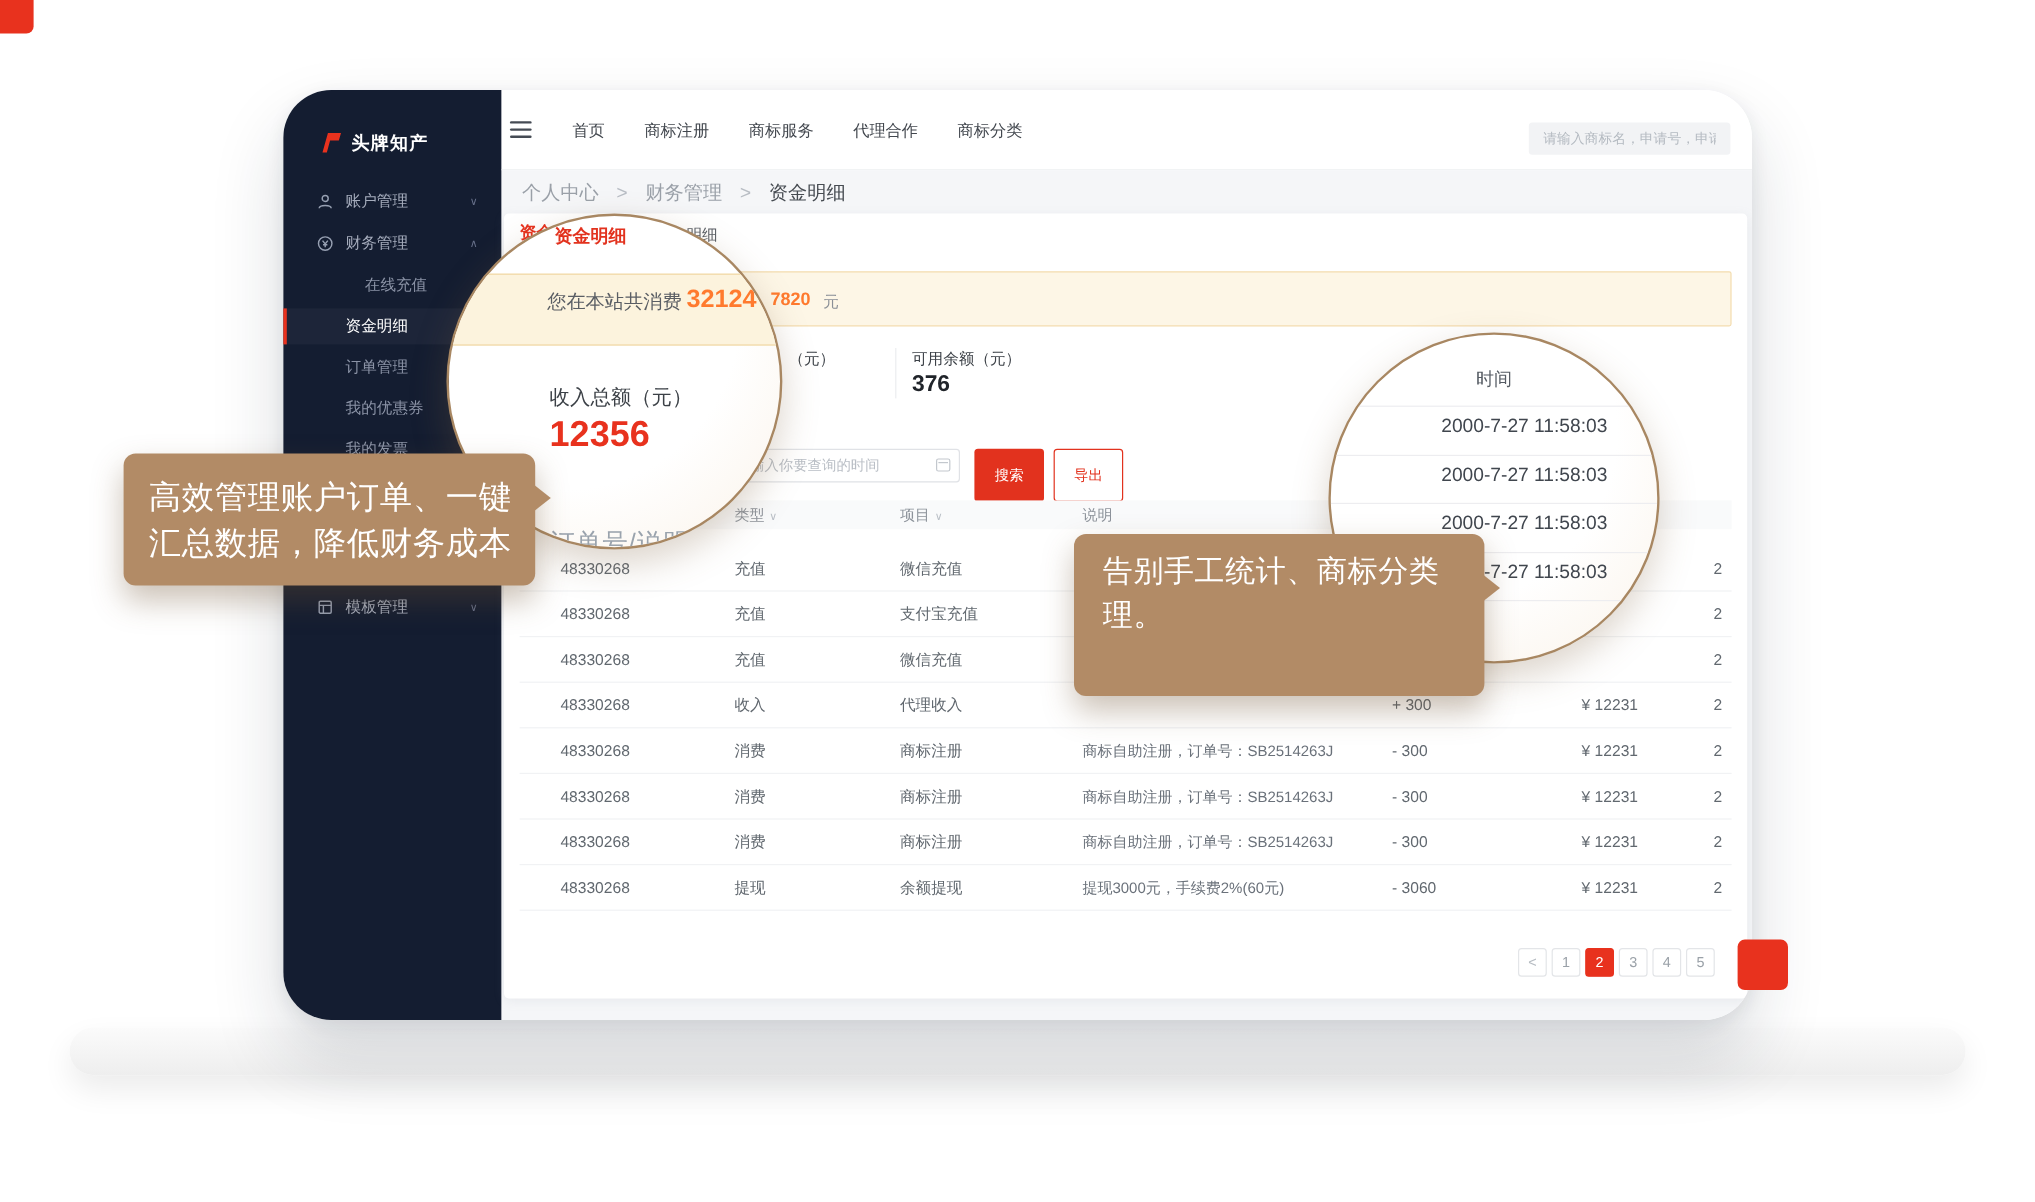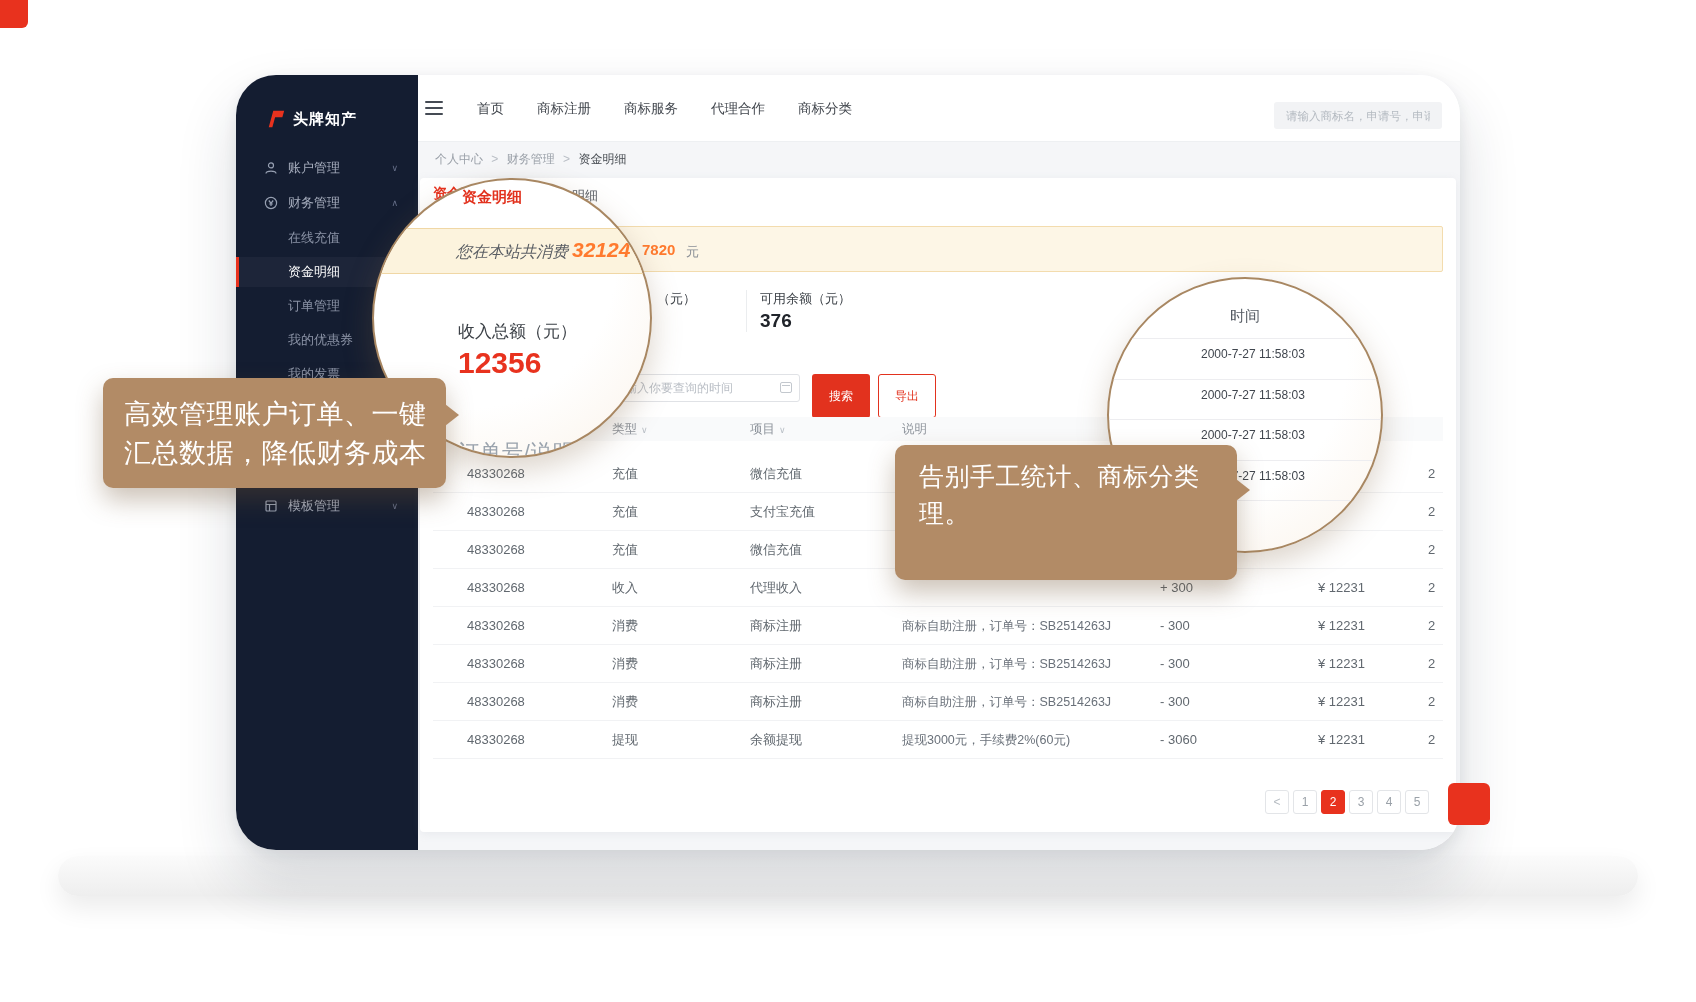--- a/index.html
+++ b/index.html
@@ -44,21 +44,21 @@
   #navmenu { position:absolute; left:59px; top:0; height:67px; display:flex; align-items:center;
     gap:33px; }
   .nav-item { font-size:13.5px; color:#42474e; cursor:pointer; white-space:nowrap; }
   #nav-search { position:absolute; right:18px; top:27px; width:168px; height:27px;
     background:#f2f3f5; border:0; border-radius:3px; padding:0 12px; font-size:11.5px;
     color:#555; font-family:inherit; }
   #nav-search::placeholder { color:#b4bac1; }
 
   
   #content-bg { position:absolute; left:182px; top:67px; width:1042px; height:708px; background:#f5f6f8; }
-  #crumb { position:absolute; left:199px; top:76px; font-size:12px; color:#9aa0a8; }
+  #crumb { position:absolute; left:199px; top:76px; font-size:16px; color:#9aa0a8;font-family:Liberation Mono, monospace; }
   #crumb .sep { margin:0 5px; color:#b8bdc4; }
   #crumb .last { color:#474c52; }
 
   
   #card { position:absolute; left:184px; top:103px; width:1036px; height:654px; background:#fff;
     border-radius:4px; box-shadow:0 2px 10px rgba(140,150,165,.12); overflow:hidden; }
   #tab-active { position:absolute; left:13px; top:7px; font-size:14px; color:#e8321e; font-weight:bold; cursor:pointer; }
   #tab-partial { position:absolute; left:152px; top:9px; font-size:13px; color:#5a5f66; cursor:pointer; }
 
   #banner { position:absolute; left:13px; top:48px; width:1010px; height:46px;
@@ -102,31 +102,31 @@
   .pg.prev { color:#b6bcc2; }
 
   
   .circle { position:absolute; border-radius:50%; border:2px solid #a88762; overflow:hidden;
     z-index:5; background:radial-gradient(circle at 35% 30%, #ffffff 55%, #faf2e8 100%);
     box-shadow:0 12px 30px rgba(130,100,70,.28); }
   #circle-left { left:372px; top:178px; width:280px; height:280px; }
   #circle-right { left:1107px; top:277px; width:276px; height:276px; }
 
   #cl-tab { position:absolute; left:88px; top:8px; font-size:15px; font-weight:bold; color:#e2321e; }
-  #cl-banner { position:absolute; left:0; top:48px; width:280px; height:46px; background:#fcf3dd;
-    border-top:1px solid #f0d7a5; border-bottom:1px solid #f0d7a5;font-style:italic; }
+  #cl-banner { position:absolute; left:0; top:48px; width:280px; height:60px; background:#fcf3dd;
+    border-top:1px solid #f0d7a5; border-bottom:1px solid #f0d7a5; }
   #cl-banner .pre { position:absolute; left:82px; top:13px; font-size:16px; color:#5a5e64; white-space:nowrap; }
   #cl-banner .hl { position:absolute; left:198px; top:9px; font-size:21px; font-weight:bold; color:#ff7a2e; }
   #cl-income-label { position:absolute; left:84px; top:140px; font-size:17px; color:#3c4147; }
   #cl-income-value { position:absolute; left:84px; top:166px; font-size:30px; font-weight:bold; color:#e8321e; }
   #cl-th { position:absolute; left:84px; top:258px; font-size:21px; color:#9aa3ad; letter-spacing:1px; white-space:nowrap; }
 
   #cr-th { position:absolute; left:0; top:28px; width:100%; text-align:center; font-size:15px; color:#555b63; }
   .cr-sep { position:absolute; left:0; width:100%; height:1px; background:#ededf0; }
-  .cr-row { position:absolute; left:92px; width:184px; font-size:12px; color:#40464e; white-space:nowrap; }
+  .cr-row { position:absolute; left:92px; width:184px; font-size:16px; color:#40464e; white-space:nowrap; }
   #cr-partial { position:absolute; left:36px; top:228px; font-size:16px; color:#40464e; white-space:nowrap; }
 
   
   .bubble { position:absolute; background:#b28b66; border-radius:10px; z-index:6; color:#fff;
     box-shadow:0 12px 26px rgba(110,80,50,.35); }
   .bubble .arrow { position:absolute; right:-13px; width:0; height:0;
     border-top:11px solid transparent; border-bottom:11px solid transparent;
     border-left:14px solid #b28b66; }
   #bubble1 { left:103px; top:378px; width:343px; height:110px; }
   #bubble1 .txt { padding:17px 0 0 21px; font-size:27px; line-height:39px; letter-spacing:.5px; }
@@ -166,21 +166,21 @@
     <div class="side-item" style="top:113px">
       <svg class="ic" viewBox="0 0 14 14" fill="none" stroke="#97a0b2" stroke-width="1.2">
         <circle cx="7" cy="7" r="5.6"></circle>
           <path d="M4.8 4.5 L7 7.2 L9.2 4.5 M7 7.2 L7 10 M5.2 8 L8.8 8"></path>
       </svg>
       <span class="lbl">财务管理</span>
       <span class="chev">∧</span>
     </div>
 
     <div id="finance-children">
-        <div class="side-item side-child" style="top: 148px;">
+        <div class="side-item side-child" style="top: 148px; margin-left: 16px;">
           <span class="lbl">在线充值</span>
         </div>
         <div class="side-item side-child side-active" style="top: 182px;">
           <span class="lbl">资金明细</span>
         </div>
         <div class="side-item side-child" style="top: 216px;">
           <span class="lbl">订单管理</span>
         </div>
         <div class="side-item side-child" style="top: 250px;">
           <span class="lbl">我的优惠券</span>

